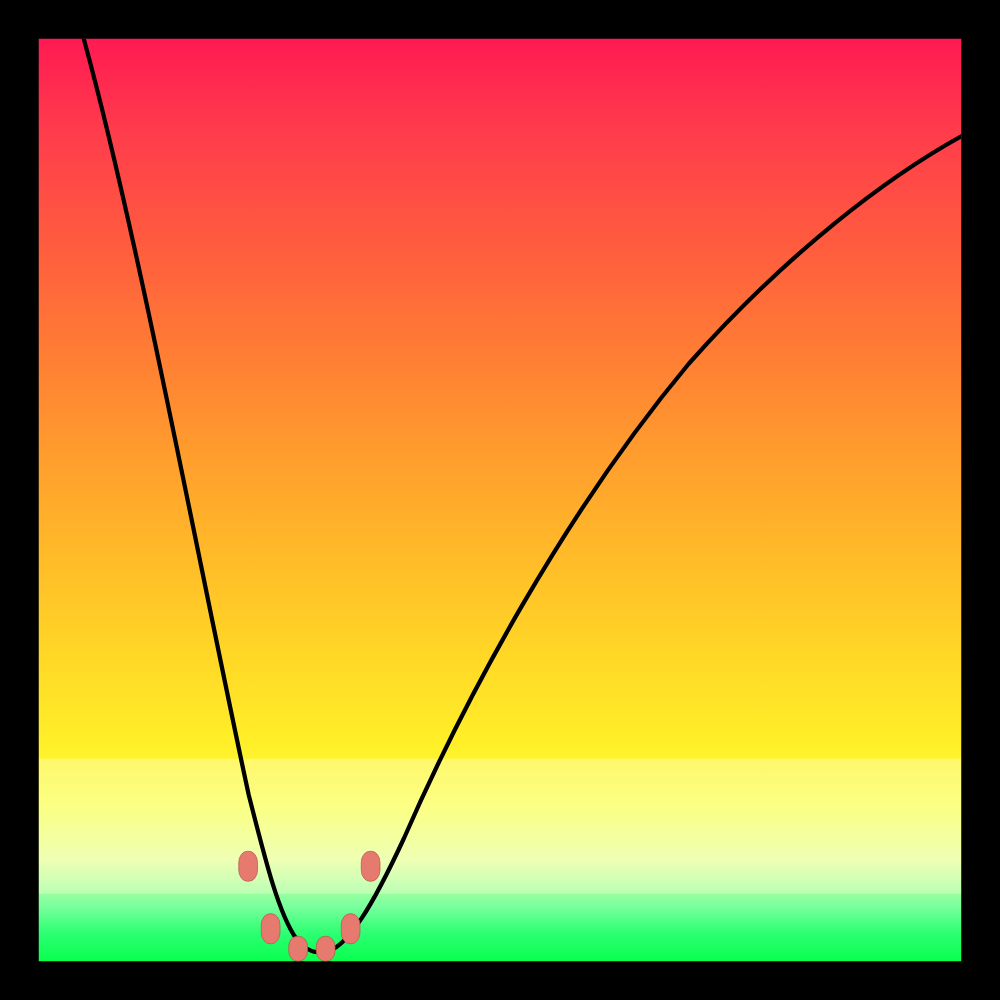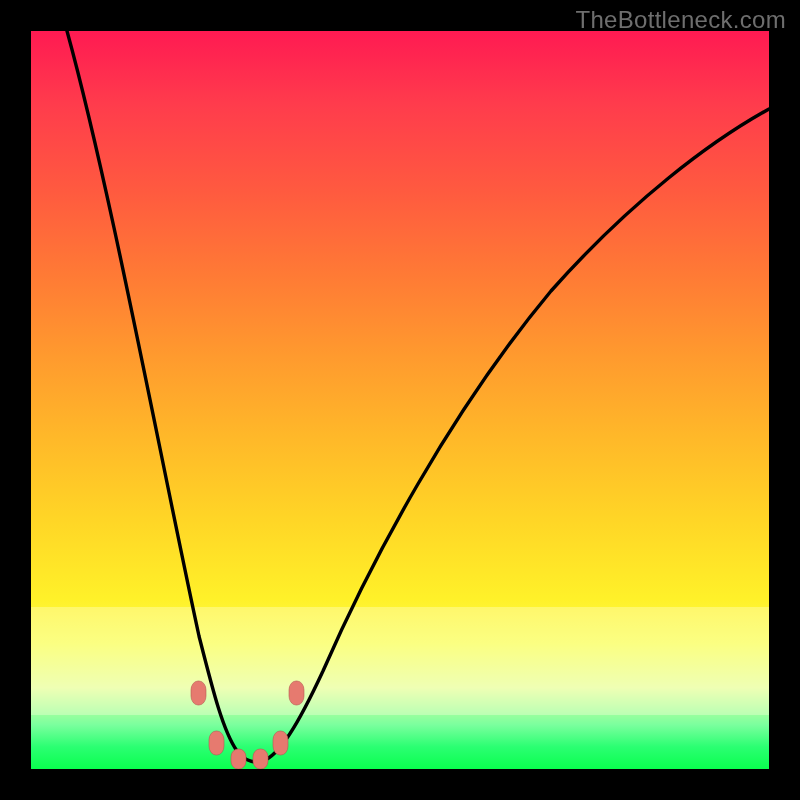--- a/index.html
+++ b/index.html
@@ -94,15 +94,14 @@
         <rect class="bead" x="178" y="700" width="15" height="24" rx="7" ry="9"></rect>
         <rect class="bead" x="200" y="718" width="15" height="20" rx="7" ry="8"></rect>
         <rect class="bead" x="222" y="718" width="15" height="20" rx="7" ry="8"></rect>
         <rect class="bead" x="242" y="700" width="15" height="24" rx="7" ry="9"></rect>
         <rect class="bead" x="258" y="650" width="15" height="24" rx="7" ry="9"></rect>
       </g>
     </svg>
 
   </div>
 
-  <div class="watermark">TheBottleneck.com</div>
 
 </div>
 
 </body></html>

